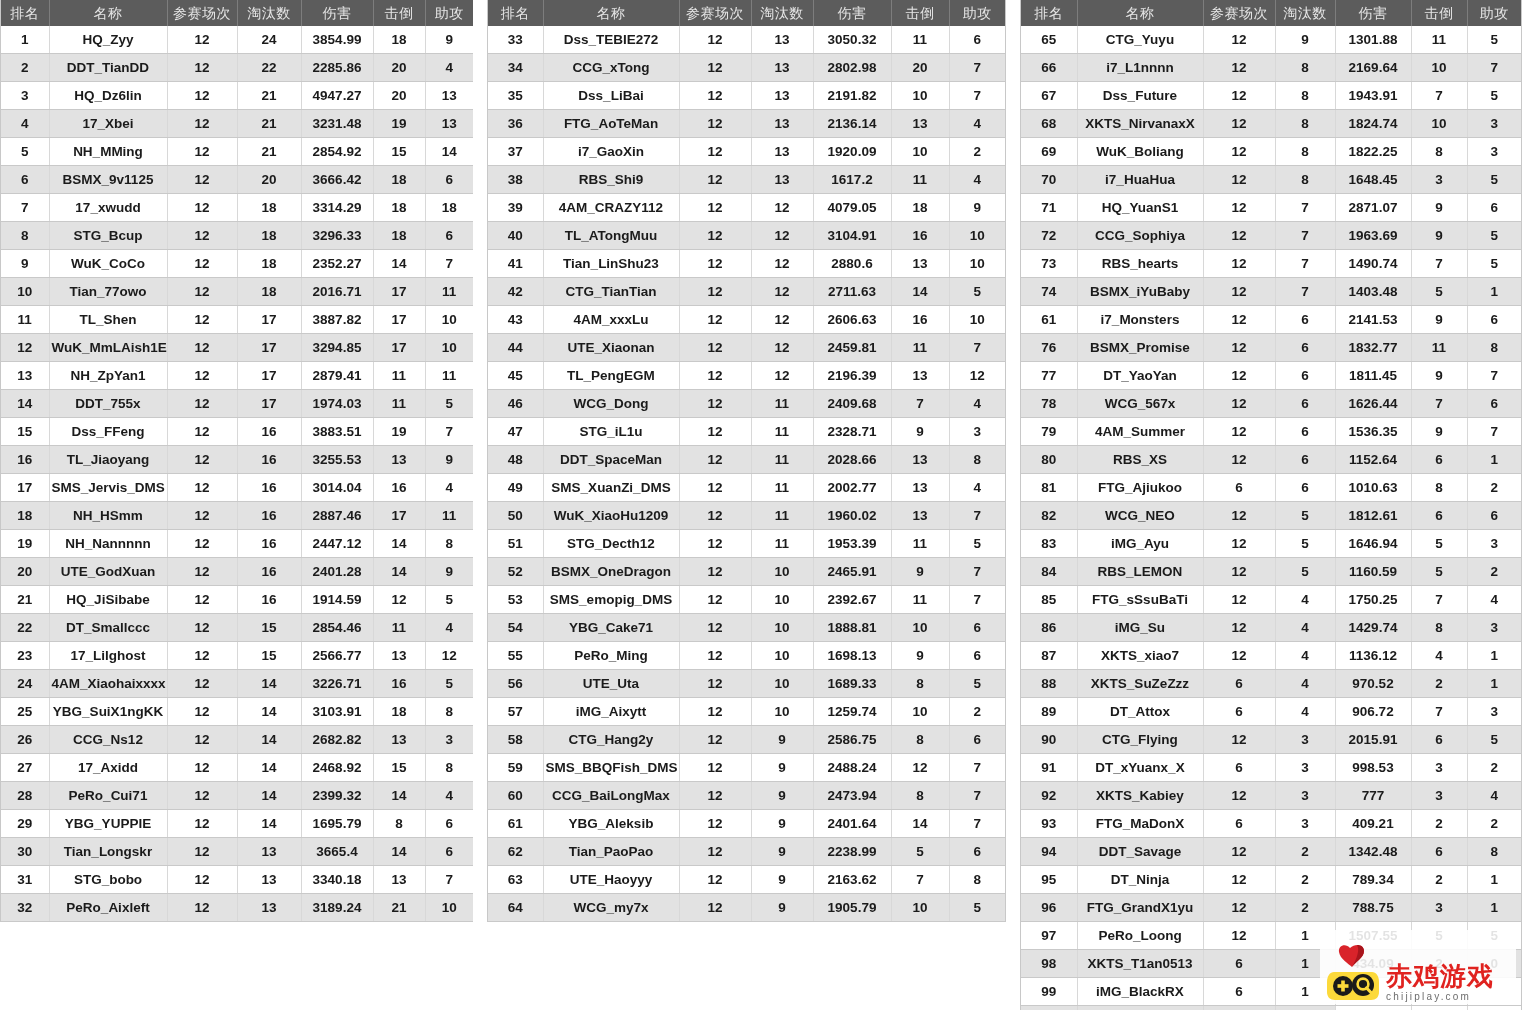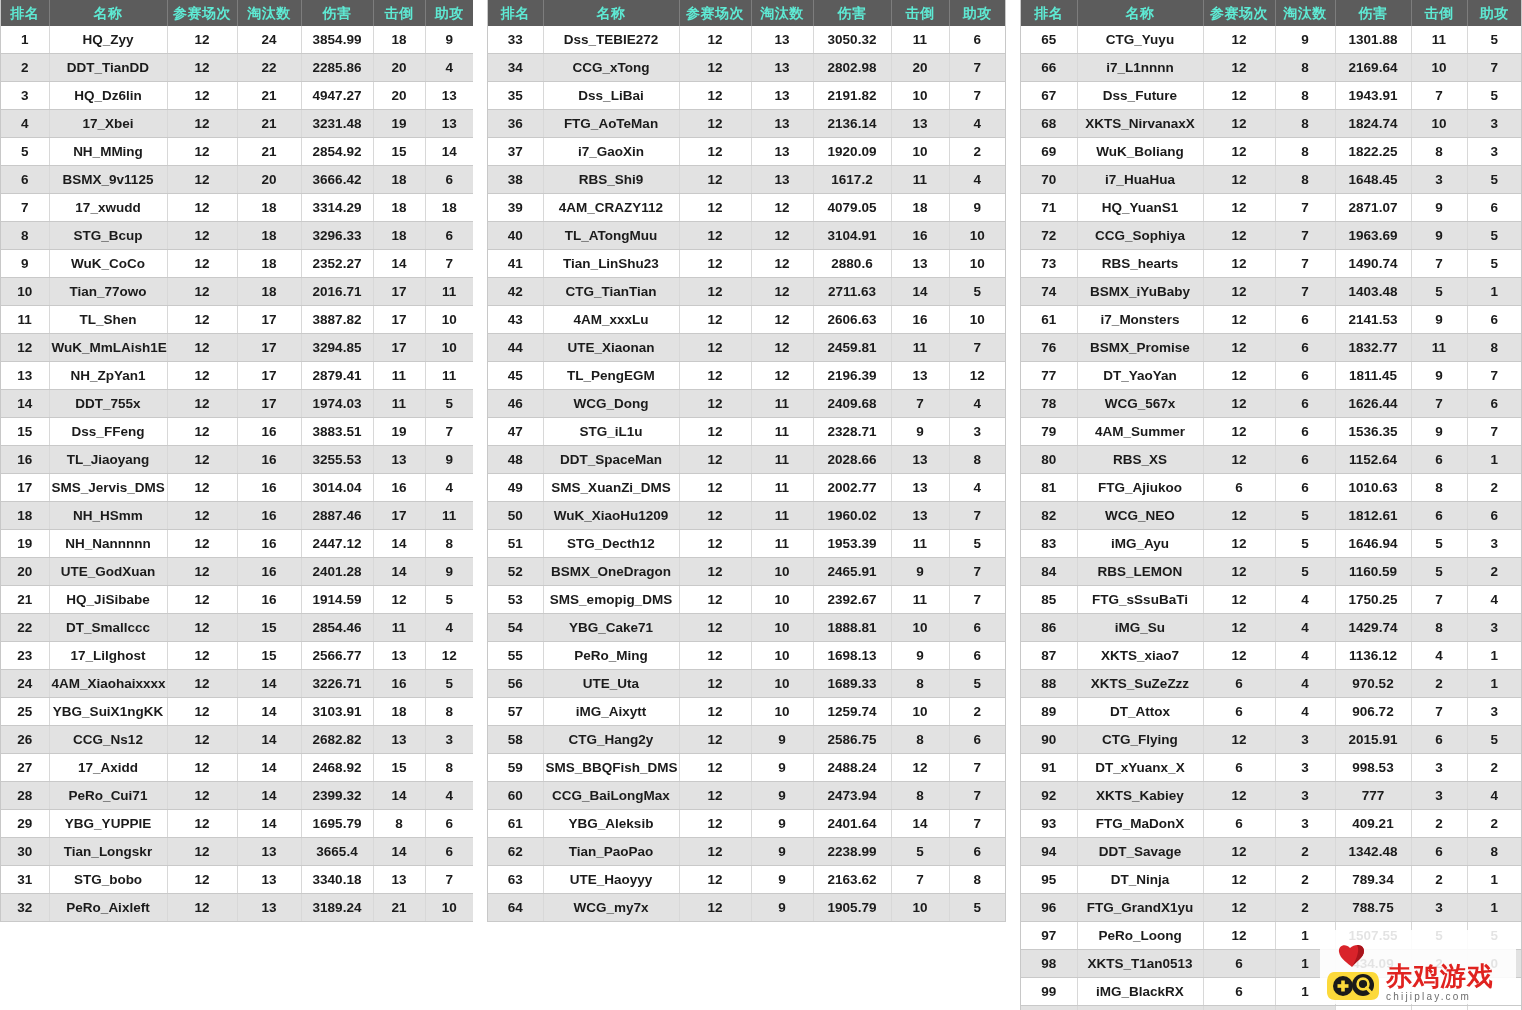--- a/index.html
+++ b/index.html
@@ -36,22 +36,22 @@
   .panel-3 { width: 502px; }
 
   table.rank-table {
     width: 100%;
     border-collapse: collapse;
     table-layout: fixed;
   }
 
   table.rank-table thead th {
     background: #5c5c5c;
-    color: #5eead4;
-    font-weight: bold;
+    color: #e5e5e5;
+    font-weight: normal;
     font-size: 14px;
     height: 26px;
     line-height: 26px;
     padding: 0;
     text-align: center;
     border-right: 1px solid #7d7d7d;
     border-left: 1px solid #7d7d7d;
     letter-spacing: 0.5px;
     white-space: nowrap;
     overflow: hidden;

